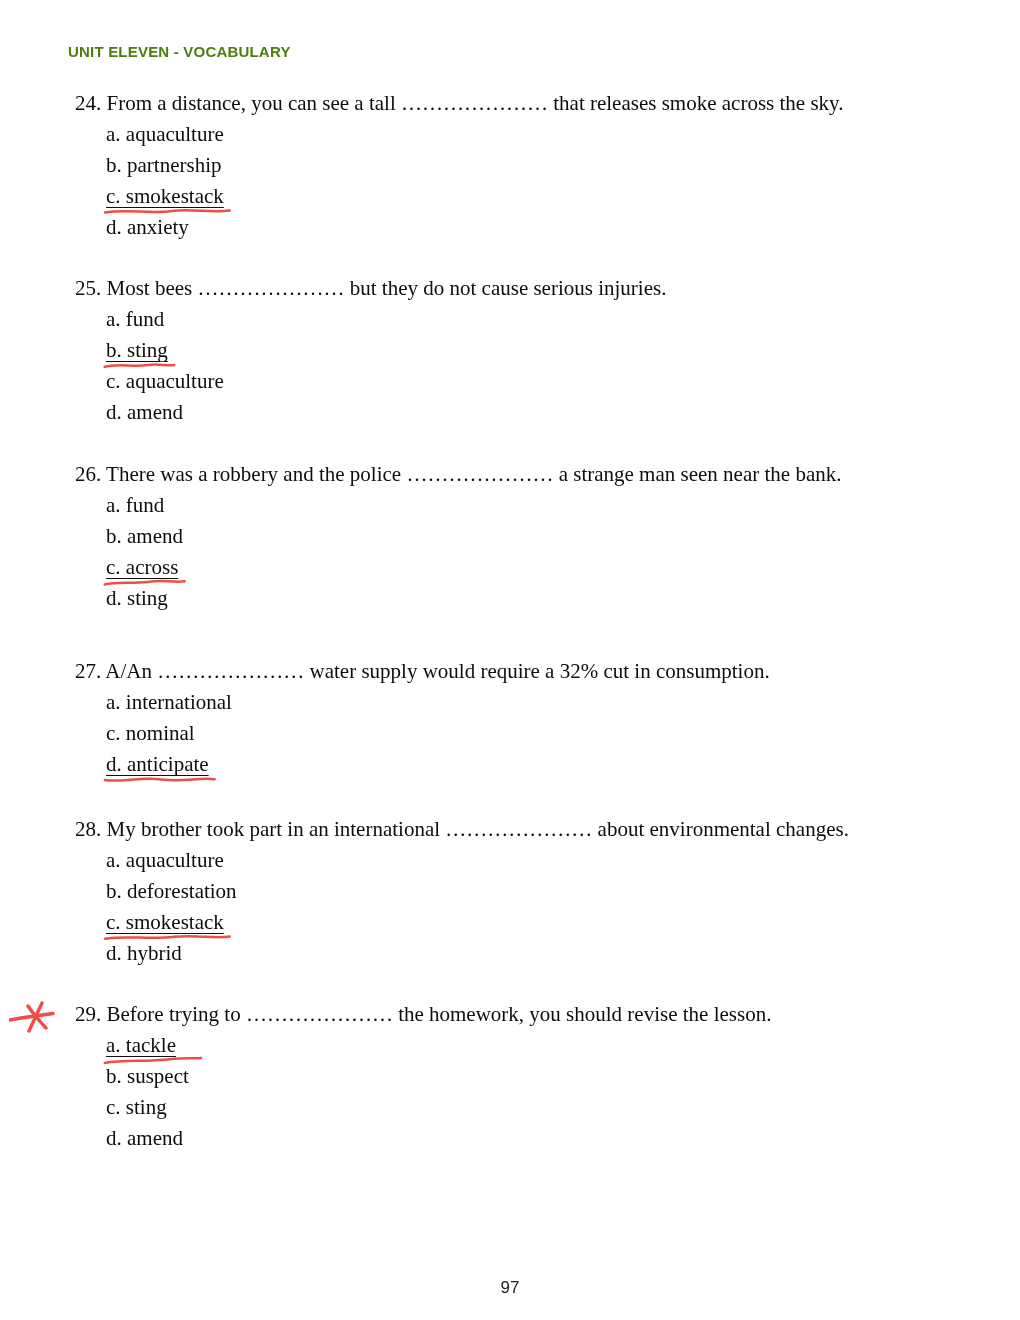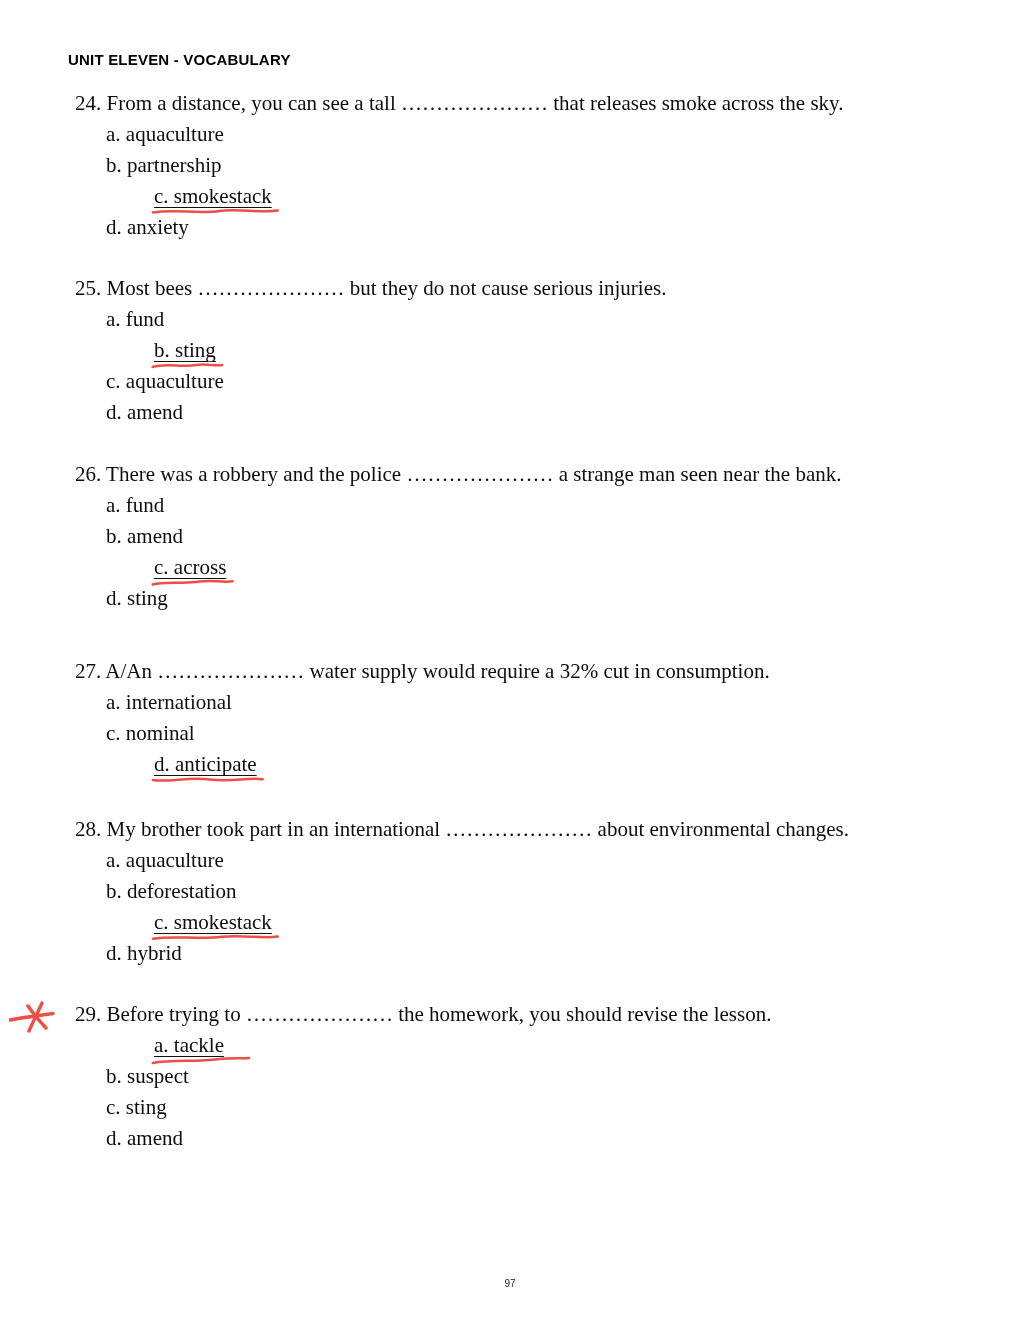--- a/index.html
+++ b/index.html
@@ -12,26 +12,26 @@
     width: 1020px;
     height: 1320px;
     background: #ffffff;
     overflow: hidden;
     font-family: "Liberation Serif", "DejaVu Serif", serif;
     color: #0d0d0d;
   }
   .header {
     position: absolute;
     left: 68px;
-    top: 51px;
+    top: 43px;
     font-family: "Liberation Sans", sans-serif;
     font-weight: 700;
     font-size: 15px;
     letter-spacing: 0.2px;
-    color: #000000;
+    color: #4d7c0f;
     white-space: nowrap;
     text-align: right;
   }
   .question {
     position: absolute;
     left: 0;
     width: 100%;
     font-size: 21px;
     line-height: 31px;
     white-space: nowrap;
@@ -43,21 +43,20 @@
   .option {
     padding-left: 84px;
   }
   .ans {
     position: relative;
     display: inline-block;
     text-decoration: underline;
     text-decoration-thickness: 1.4px;
     text-decoration-color: #101010;
     text-underline-offset: 3.5px;
-    margin-left: 48px;
   }
   .squiggle {
     position: absolute;
     left: -3px;
     top: 25px;
     width: calc(100% + 11px);
     height: 10px;
     overflow: visible;
     pointer-events: none;
   }
@@ -80,21 +79,21 @@
   .star-mark .red-stroke {
     stroke-width: 3.4;
   }
   .pagenum {
     position: absolute;
     left: 0;
     top: 1278px;
     width: 100%;
     text-align: center;
     font-family: "Liberation Sans", sans-serif;
-    font-size: 10px;
+    font-size: 17px;
     color: #222222;
   }
 </style>
 </head>
 <body>
 
 <div class="page">
 
   <div class="header">UNIT ELEVEN - VOCABULARY</div>
 

